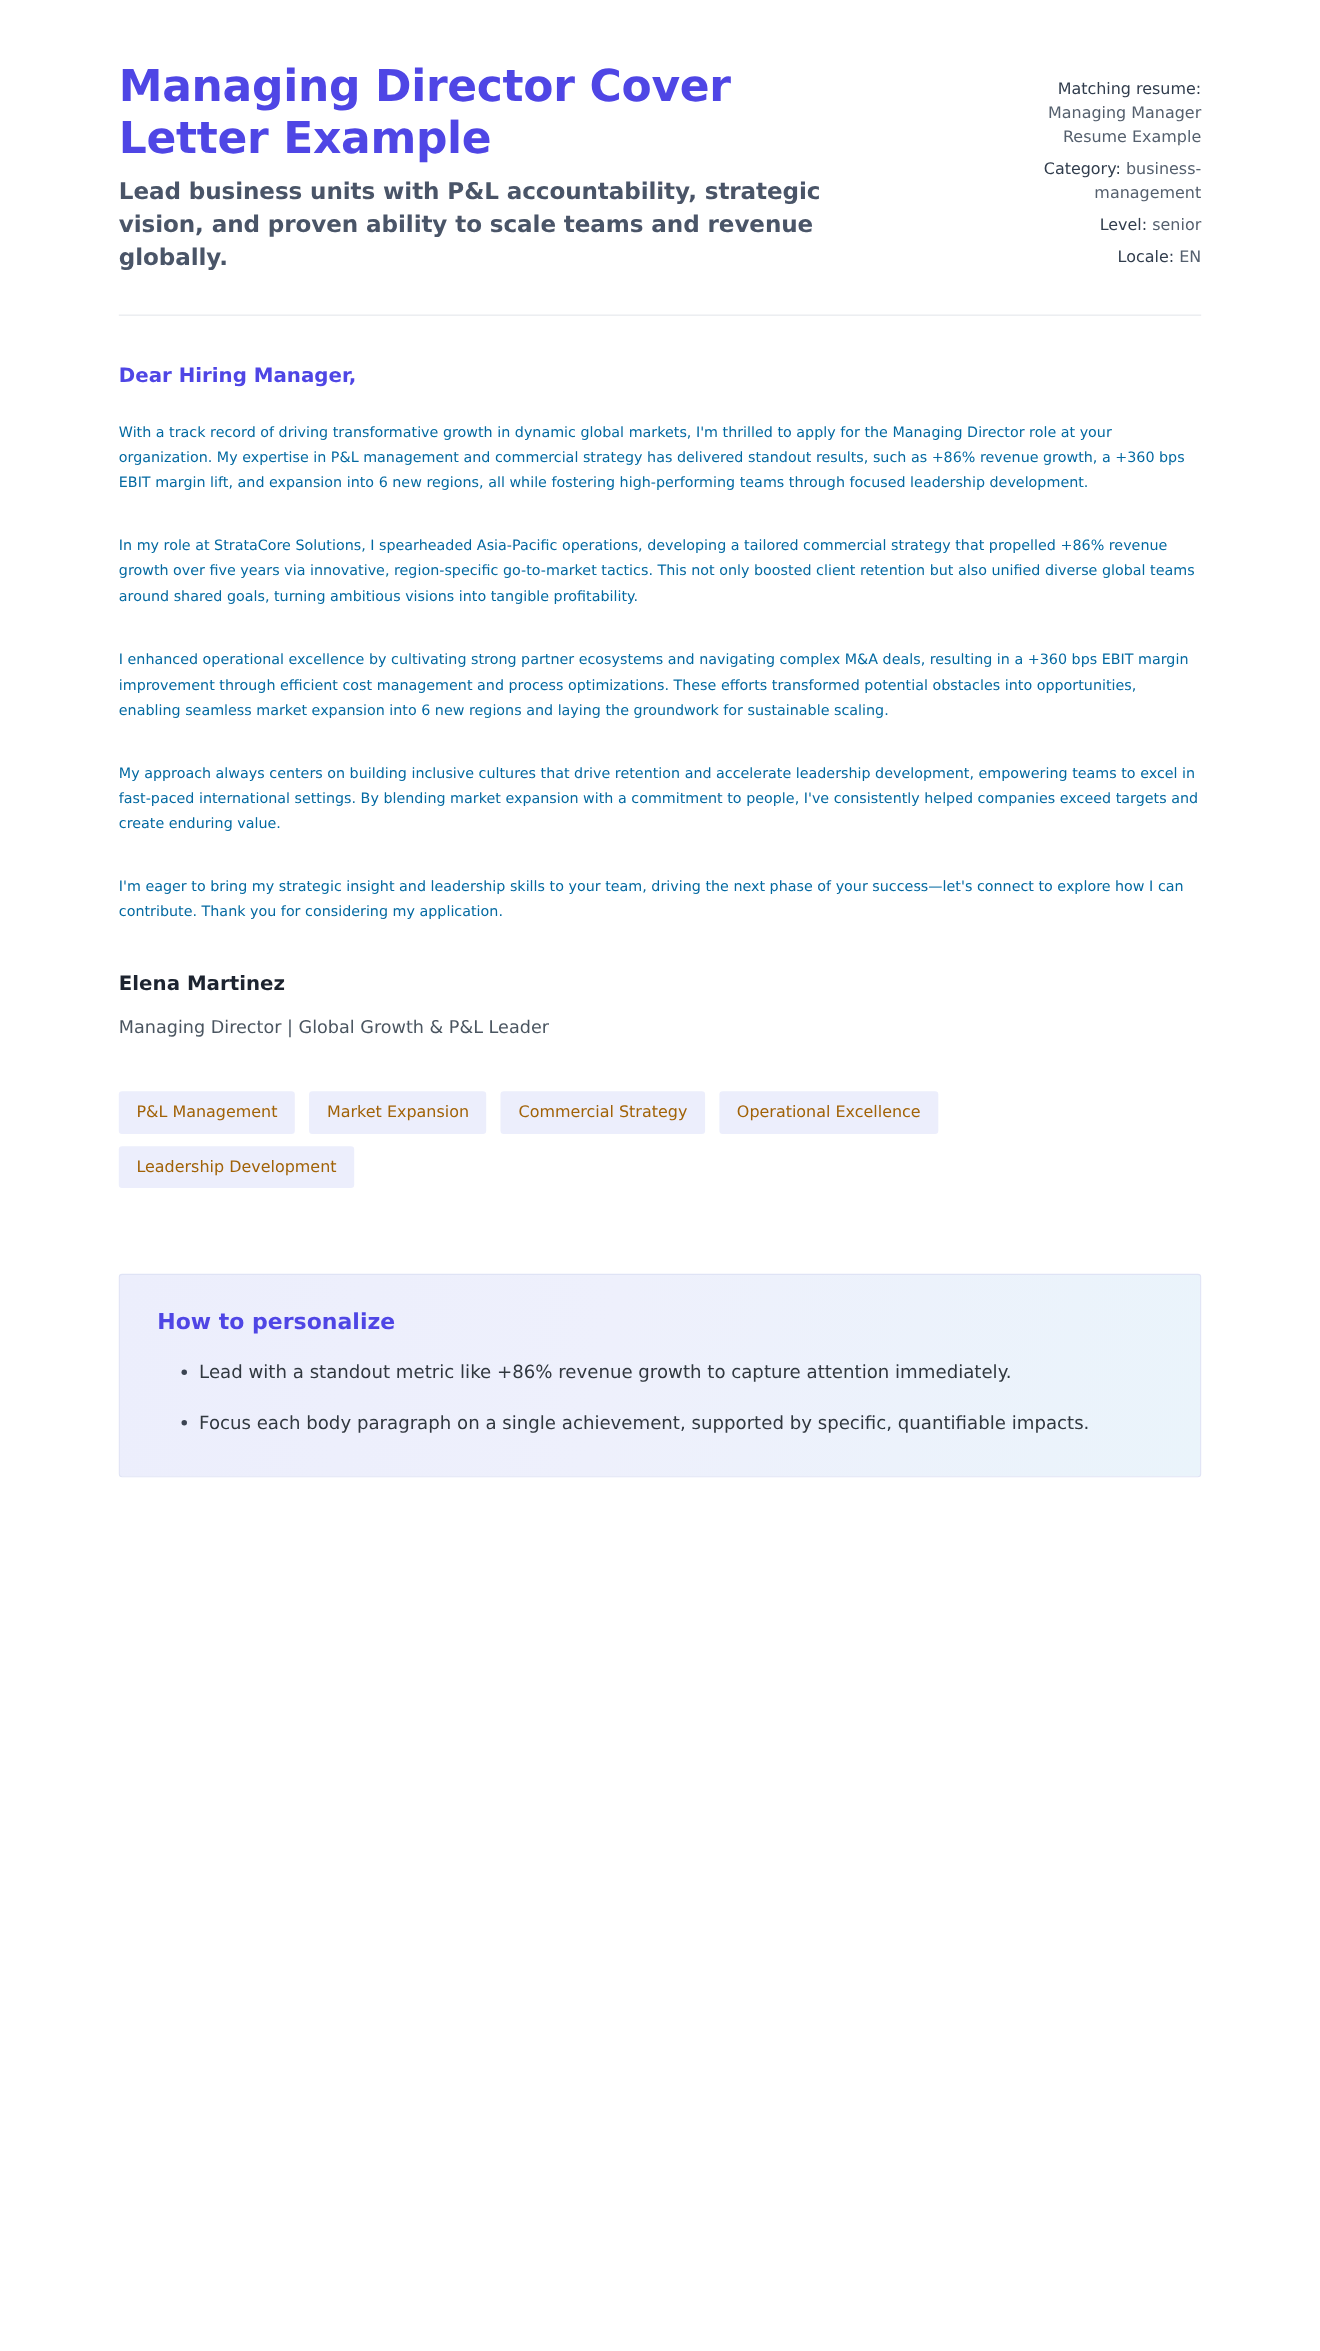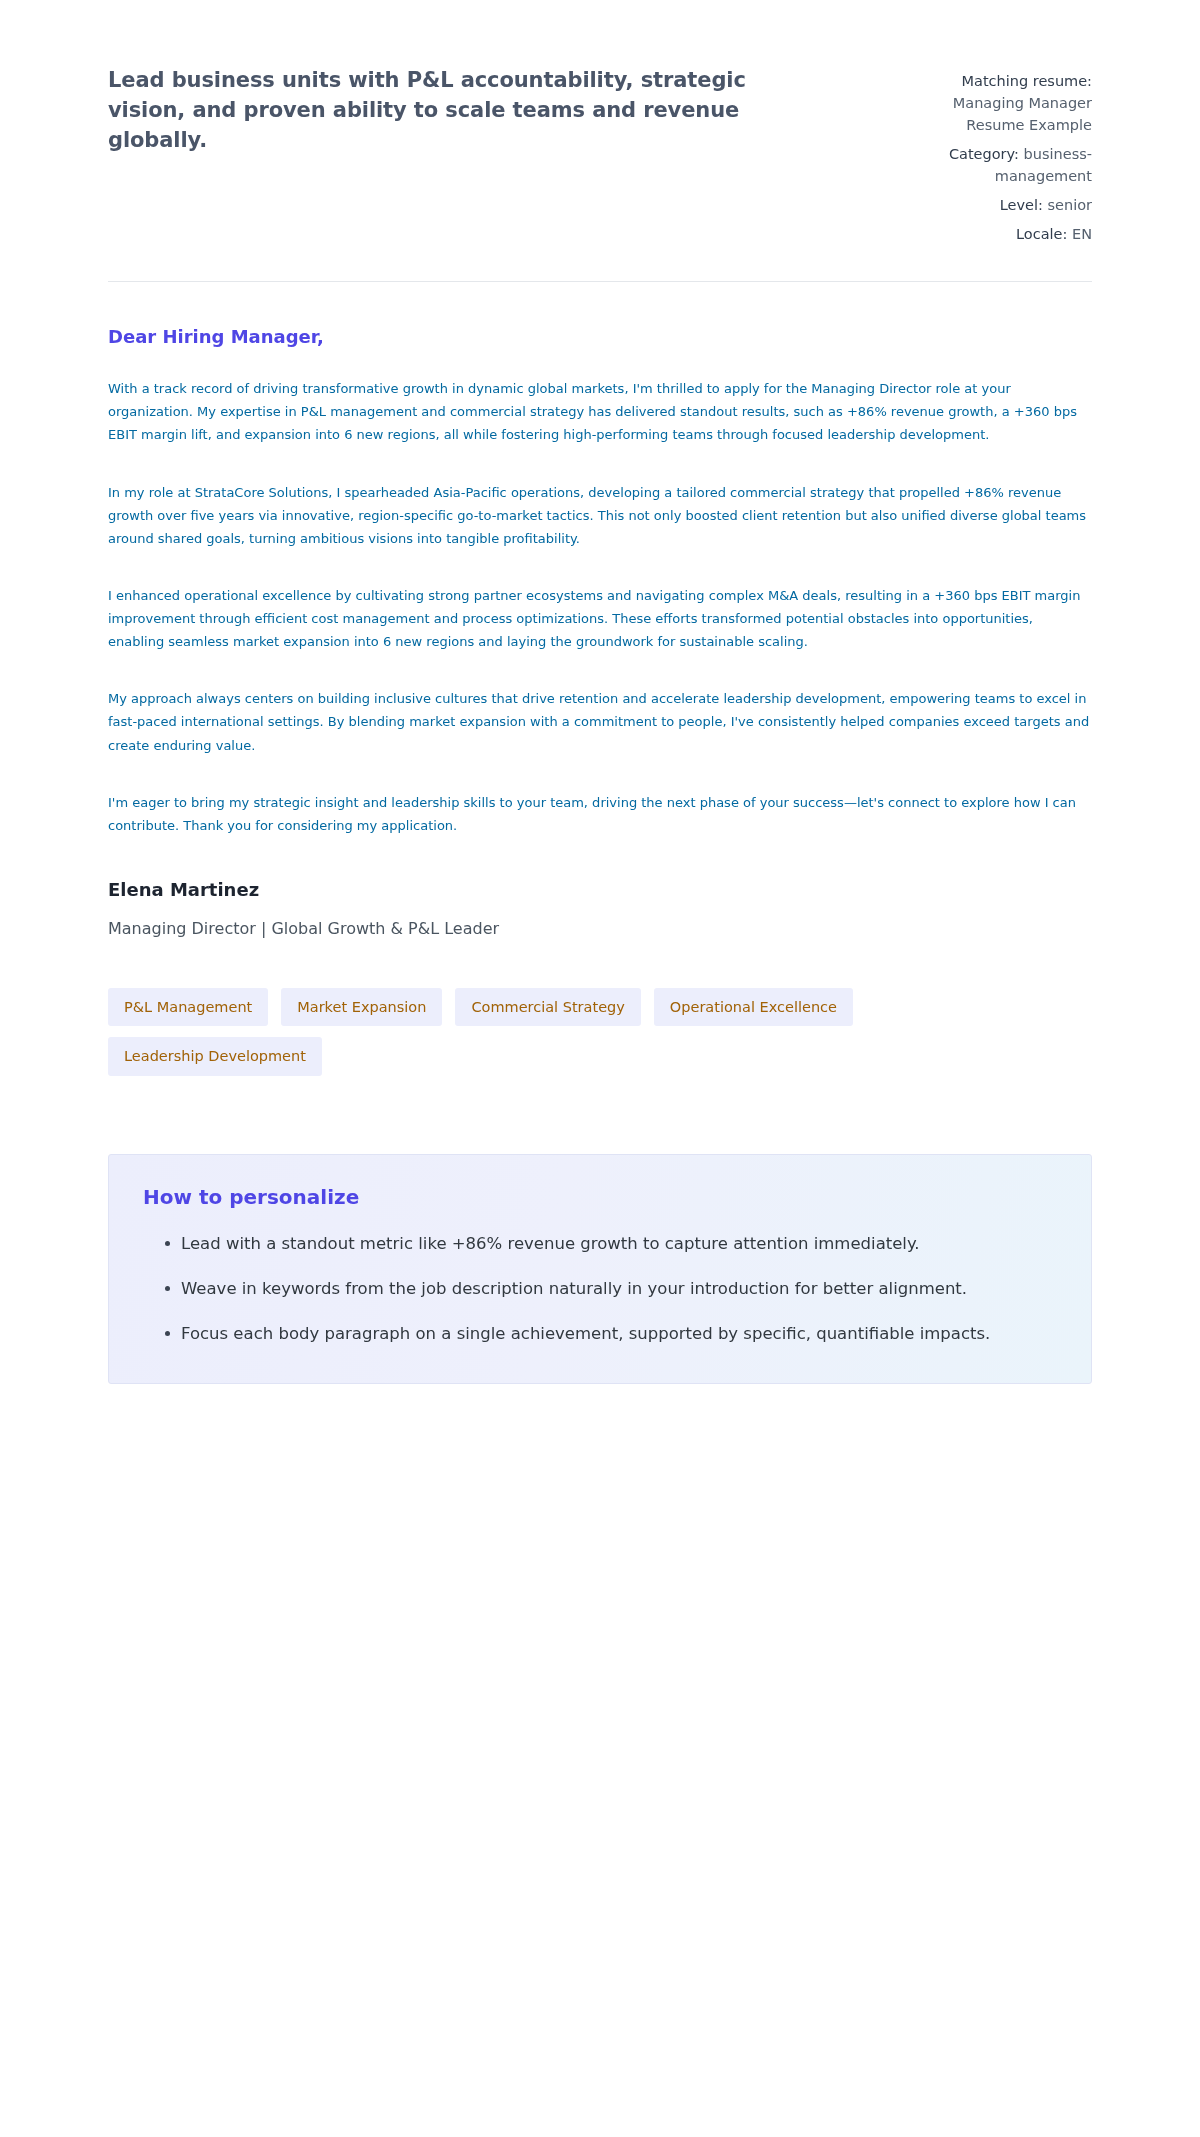--- a/index.html
+++ b/index.html
@@ -173,20 +173,21 @@
   }
 </style>
 </head>
 <body>
 
 <div class="page">
 
   <div class="doc-header">
 
     <div class="header-left">
+      <h1 class="doc-title">Managing Director Cover Letter Example</h1>
       <p class="doc-subtitle">Lead business units with P&amp;L accountability, strategic vision, and proven ability to scale teams and revenue globally.</p>
     </div>
 
     <div class="meta">
       <div class="meta-row">
         <span class="meta-key">Matching resume:</span><br>
         <span class="meta-val">Managing Manager Resume Example</span>
       </div>
       <div class="meta-row">
         <span class="meta-key">Category:</span>
@@ -226,18 +227,17 @@
     <span class="tag">Market Expansion</span>
     <span class="tag">Commercial Strategy</span>
     <span class="tag">Operational Excellence</span>
     <span class="tag">Leadership Development</span>
   </div>
 
   <div class="callout">
     <h2 class="callout-title">How to personalize</h2>
     <ul class="callout-list">
       <li>Lead with a standout metric like +86% revenue growth to capture attention immediately.</li>
-      <li>Weave in keywords from the job description naturally in your introduction for better alignment.</li>
       <li>Focus each body paragraph on a single achievement, supported by specific, quantifiable impacts.</li>
     </ul>
   </div>
 
 </div>
 
 </body></html>

